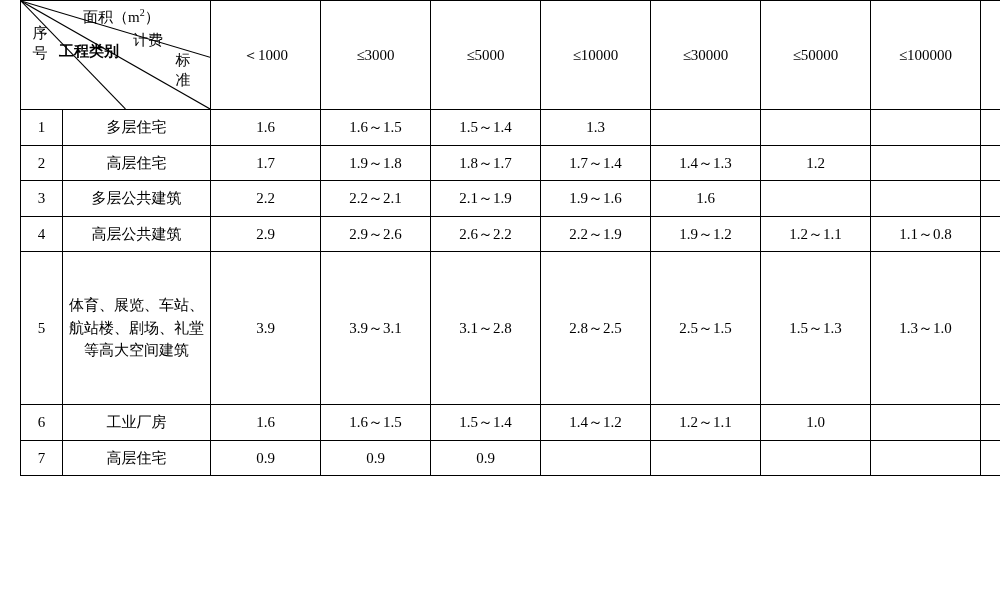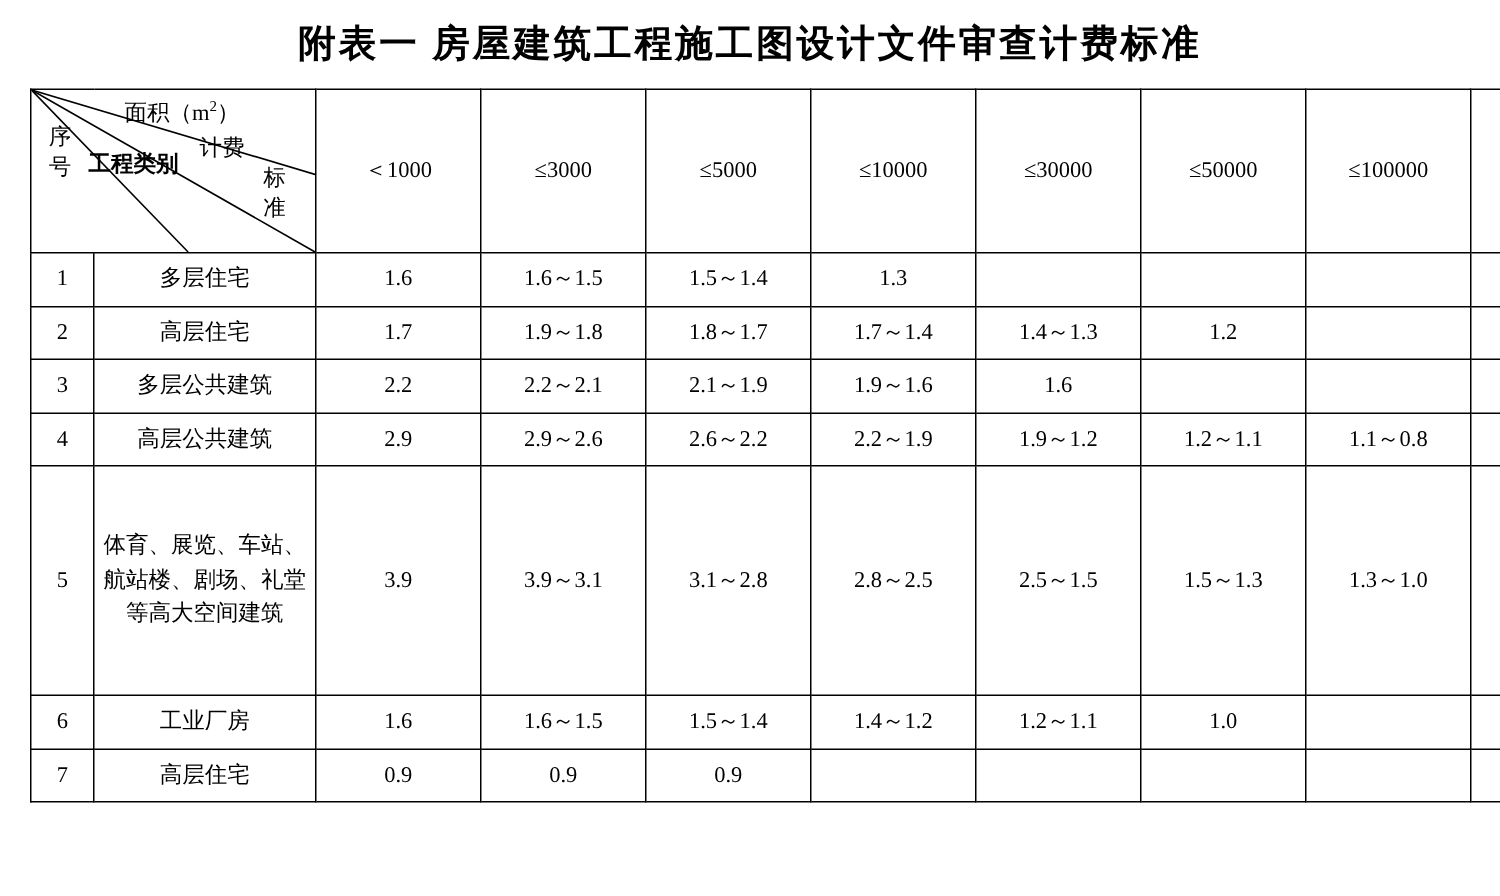--- a/index.html
+++ b/index.html
@@ -121,21 +121,20 @@
   sup {
     font-size: 10px;
     vertical-align: super;
   }
 </style>
 </head>
 <body>
 
 <div class="page">
 
-  <div class="doc-title">附表一  房屋建筑工程施工图设计文件审查计费标准</div>
 
   <div class="table-wrap">
     <table class="fee-table">
       <colgroup>
         <col class="col-idx">
         <col class="col-type">
         <col class="col-val">
         <col class="col-val">
         <col class="col-val">
         <col class="col-val">

